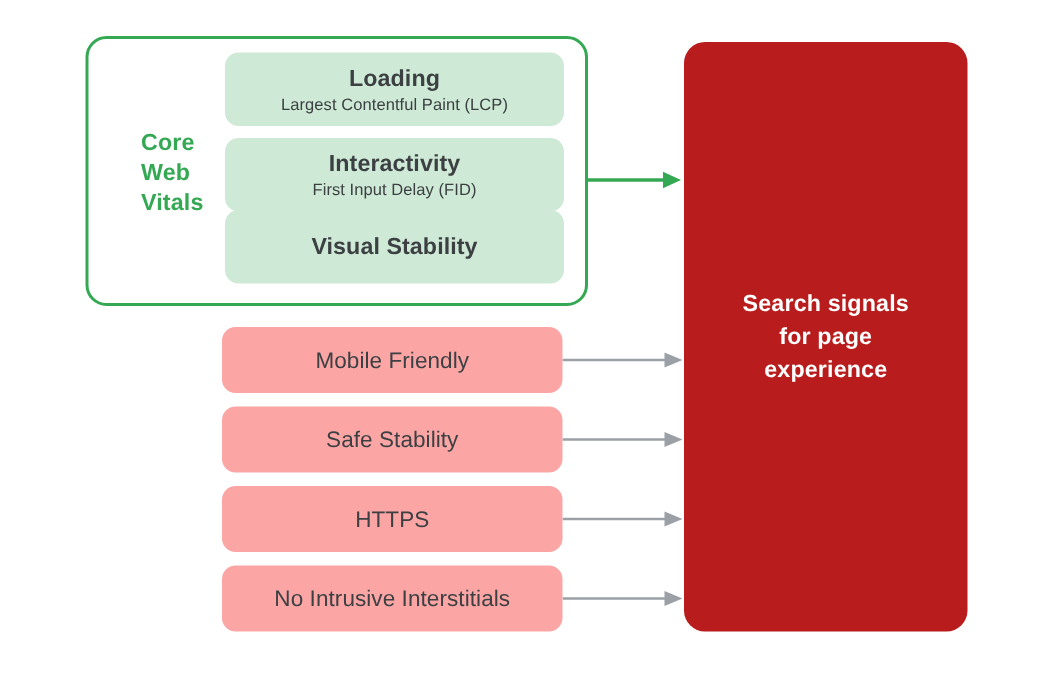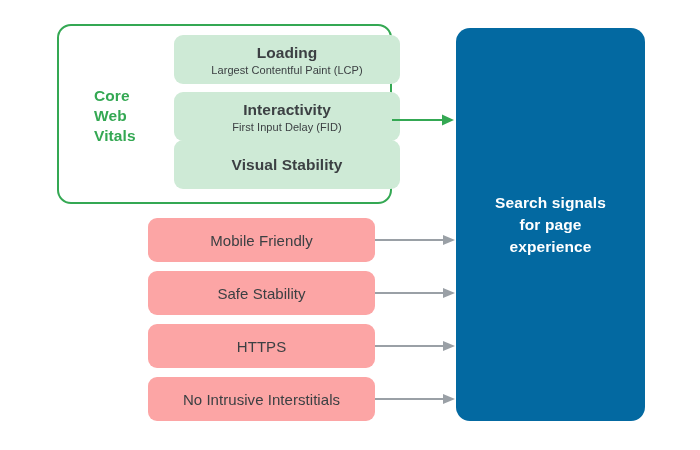--- a/index.html
+++ b/index.html
@@ -50,21 +50,20 @@
     position: absolute;
     left: 150px;
     width: 226px;
     height: 49px;
     background: #CEEAD6;
     border-radius: 9px;
     display: flex;
     flex-direction: column;
     align-items: center;
     justify-content: center;
-    margin-left: 24px;
   }
   .metric-card.m0 { top: 35px; }
   .metric-card.m1 { top: 92px; }
   .metric-card.m2 { top: 140px; gap: 28px; }
   .metric-title {
     font-size: 15.5px;
     font-weight: bold;
     color: #3C4043;
     line-height: 19px;
     letter-spacing: 0.05px;
@@ -113,21 +112,21 @@
   .arrow-gray-2 { left: 375px; top: 339px; width: 80px; }
   .arrow-gray-3 { left: 375px; top: 392px; width: 80px; }
 
   
   .blue-panel {
     position: absolute;
     left: 456px;
     top: 28px;
     width: 189px;
     height: 393px;
-    background: #0369a1;
+    background: #b91c1c;
     border-radius: 14px;
     display: flex;
     align-items: center;
     justify-content: center;
   }
   .blue-panel-text {
     color: #ffffff;
     font-size: 15.5px;
     font-weight: bold;
     line-height: 22px;

